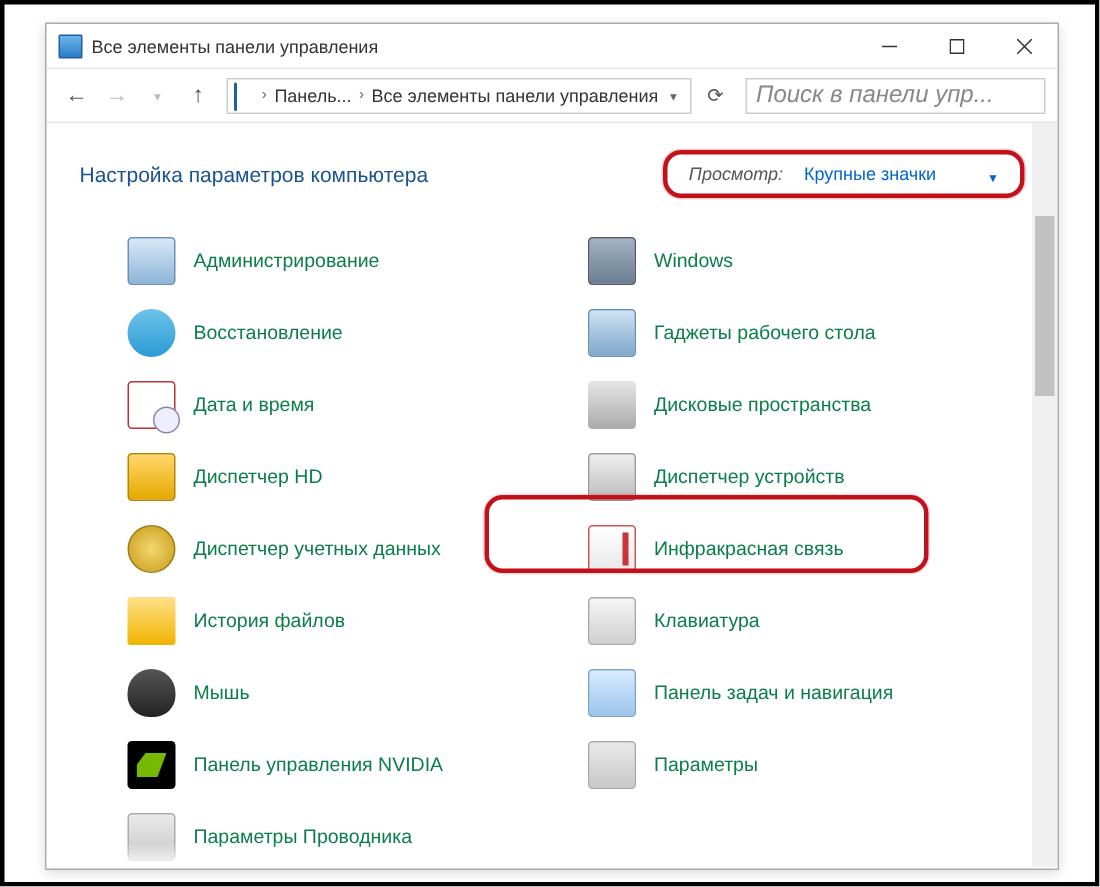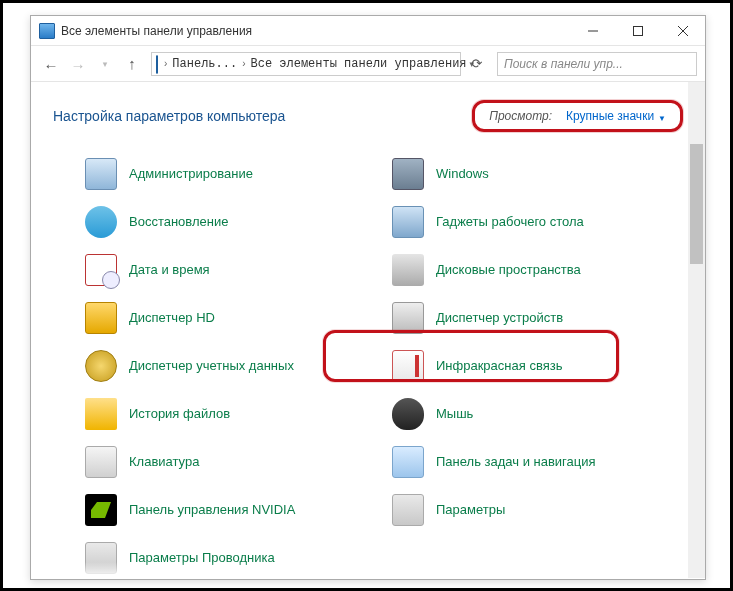--- a/index.html
+++ b/index.html
@@ -12,34 +12,34 @@
 .title-icon { width: 16px; height: 16px; margin-right: 6px; display: inline-flex; align-items: center; justify-content: center; }
 .titlebar-text { font-size: 12px; color: #333; flex: 1; }
 .win-controls { display: flex; height: 100%; }
 .win-btn { width: 45px; height: 29px; display: flex; align-items: center; justify-content: center; font-size: 14px; color: #333; }
 
 .navbar { height: 36px; display: flex; align-items: center; padding: 0 8px; gap: 3px; border-bottom: 1px solid #e5e5e5; }
 .nav-arrow { width: 24px; height: 24px; display: flex; align-items: center; justify-content: center; color: #555; font-size: 15px; }
 .nav-arrow.disabled { color: #bbb; }
 .addr-bar { display: flex; align-items: center; border: 1px solid #ccc; height: 24px; padding: 0 4px; margin-left: 4px; width: 310px; }
 .addr-icon { width: 16px; height: 16px; margin-right: 4px; }
-.addr-crumb { font-size: 12px; color: #333; padding: 0 3px; white-space: nowrap; font-family: Liberation Mono, monospace; }
+.addr-crumb { font-size: 12px; color: #333; padding: 0 3px; white-space: nowrap; }
 .addr-sep { font-size: 10px; color: #666; padding: 0 2px; }
 .addr-drop { width: 18px; font-size: 9px; color: #666; display: flex; align-items: center; justify-content: center; margin-left: auto; }
 .refresh { width: 22px; height: 24px; display: flex; align-items: center; justify-content: center; color: #555; font-size: 13px; margin-left: 2px; }
 .search-box { border: 1px solid #ccc; height: 24px; flex: 1; margin-left: 6px; display: flex; align-items: center; padding: 0 6px; }
-.search-box input { border: none; outline: none; width: 100%; font-size: 12px; color: #0f766e; font-style: italic; }
+.search-box input { border: none; outline: none; width: 100%; font-size: 16px; color: #0f766e; font-style: italic; }
 .search-box input::placeholder { color: #888; font-style: italic; }
 
 .content-area { position: relative; padding: 0; height: calc(100% - 67px); overflow: hidden; }
 .content-header { display: flex; align-items: center; padding: 18px 22px 10px 22px; }
 .header-title { font-size: 14px; color: #1a5490; flex: 1; }
 .view-control { display: flex; align-items: center; border: 3px solid #c2111a; border-radius: 12px; padding: 6px 14px; box-shadow: 0 0 0 1px rgba(194,17,26,.2); }
 .view-label { font-size: 12px; color: #555; margin-right: 14px; font-style: italic; }
-.view-value { font-size: 12px; color: #0066cc; display: flex; align-items: flex-end; }
+.view-value { font-size: 12px; color: #0066cc; display: flex; align-items: flex-end; gap: 30px; }
 .view-value .caret { font-size: 8px; margin-left: 4px; }
 
 .items-area { padding: 8px 14px 0 46px; display: grid; grid-template-columns: 1fr 1fr; column-gap: 0; row-gap: 0; position: relative; }
 .item { display: flex; align-items: center; height: 48px; padding: 4px 6px; cursor: default; }
 .item .icn { width: 36px; height: 36px; margin-right: 10px; flex-shrink: 0; display: flex; align-items: center; justify-content: center; }
 .item .lbl { font-size: 13px; color: #0a7d4a; line-height: 1.25; }
 
 .highlight-box { position: absolute; border: 3px solid #c2111a; border-radius: 12px; pointer-events: none; box-shadow: 0 0 0 1px rgba(194,17,26,.15); }
 .hl1 { left: 292px; top: 188px; width: 296px; height: 52px; }
 
@@ -195,29 +195,29 @@
             <span class="lbl">Инфракрасная связь</span>
           </div>
       <div class="item">
             <span class="icn">
               <span class="ic i-history"></span>
             </span>
             <span class="lbl">История файлов</span>
           </div>
       <div class="item">
             <span class="icn">
+              <span class="ic i-kb"></span>
+            </span>
+            <span class="lbl">Клавиатура</span>
+          </div>
+      <div class="item">
+            <span class="icn">
               <span class="ic i-mouse"></span>
             </span>
             <span class="lbl">Мышь</span>
-          </div>
-      <div class="item">
-            <span class="icn">
-              <span class="ic i-kb"></span>
-            </span>
-            <span class="lbl">Клавиатура</span>
           </div>
       <div class="item">
             <span class="icn">
               <span class="ic i-taskbar"></span>
             </span>
             <span class="lbl">Панель задач и навигация</span>
           </div>
       <div class="item">
             <span class="icn">
               <span class="ic i-nvidia"></span>

